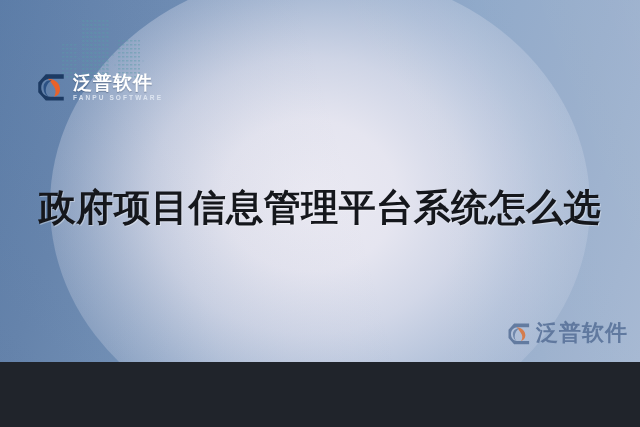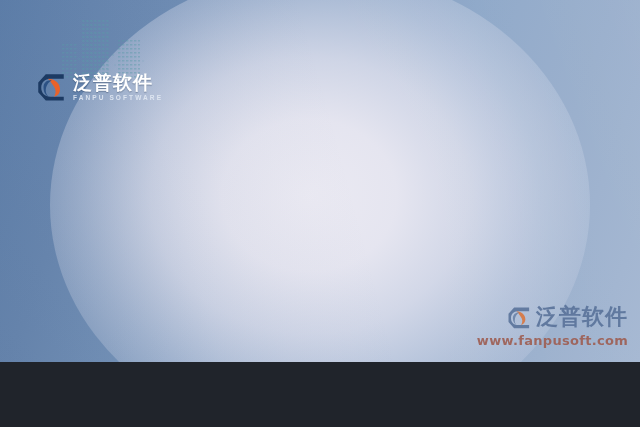--- a/index.html
+++ b/index.html
@@ -185,26 +185,26 @@
       <path d="M13 3 L37 3 L37 9 L19 9 C12 9 7 14 7 21 C7 28 12 33 19 33 L37 33 L37 38 L13 38 L3 27 L3 14 Z" fill="#1c3a63"></path>
       <path d="M16 9 C25 9 32 15 32 23 C32 28 29 32 24 33 C27 29 27 23 23 18 C21 15 18 11 16 9 Z" fill="#e8622a"></path>
       <path d="M10 20 C10 14 15 10 21 11 C16 14 13 19 13 25 C13 29 15 32 18 33 C13 32 10 27 10 20 Z" fill="#2b5184"></path>
     </svg>
     <div class="wordmark">
       <span class="cn">泛普软件</span>
       <span class="en">FANPU SOFTWARE</span>
     </div>
   </div>
 
+  <div id="headline">政府项目信息管理平台系统怎么选</div>
 
   <div id="watermark">
     <div class="wm-row">
       <svg class="wm-mark" viewBox="0 0 40 40">
         <path d="M13 4 L37 4 L37 10 L19 10 C12 10 8 15 8 21 C8 27 12 32 19 32 L37 32 L37 37 L13 37 L4 27 L4 14 Z" fill="#5b749b"></path>
         <path d="M17 10 C25 10 31 16 31 23 C31 27 28 31 24 32 C27 28 27 23 23 18 C21 15 19 12 17 10 Z" fill="#d9763f"></path>
         <path d="M11 21 C11 15 16 11 21 12 C17 15 14 19 14 25 C14 29 16 31 18 32 C14 31 11 27 11 21 Z" fill="#6b83a8"></path>
       </svg>
       <span class="wm-cn">泛普软件</span>
     </div>
-    <div class="wm-url">www.fanpusoft.com</div>
   </div>
 
 </div>
 
 </body></html>

